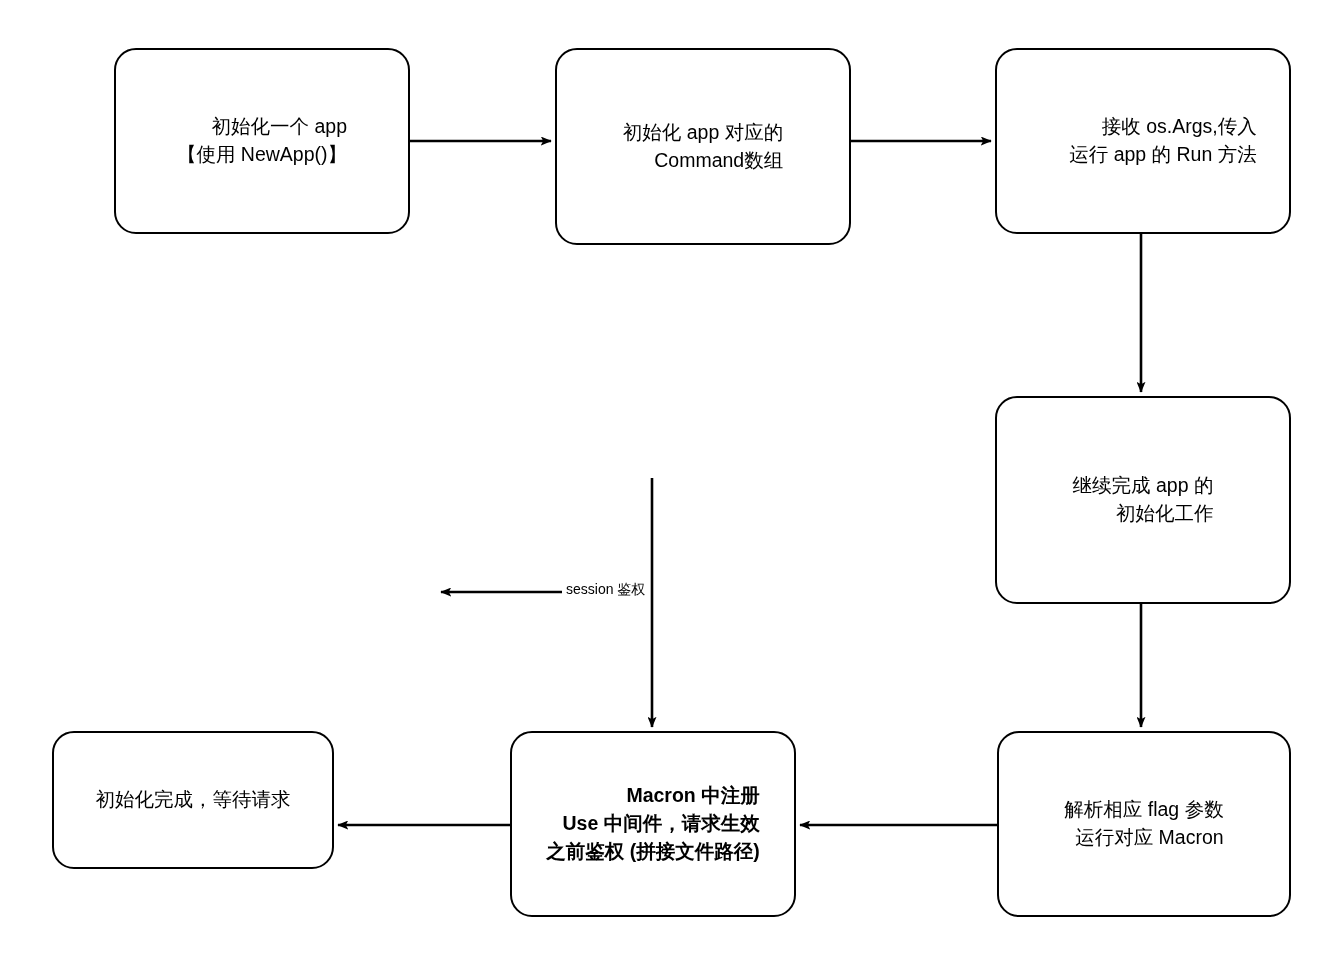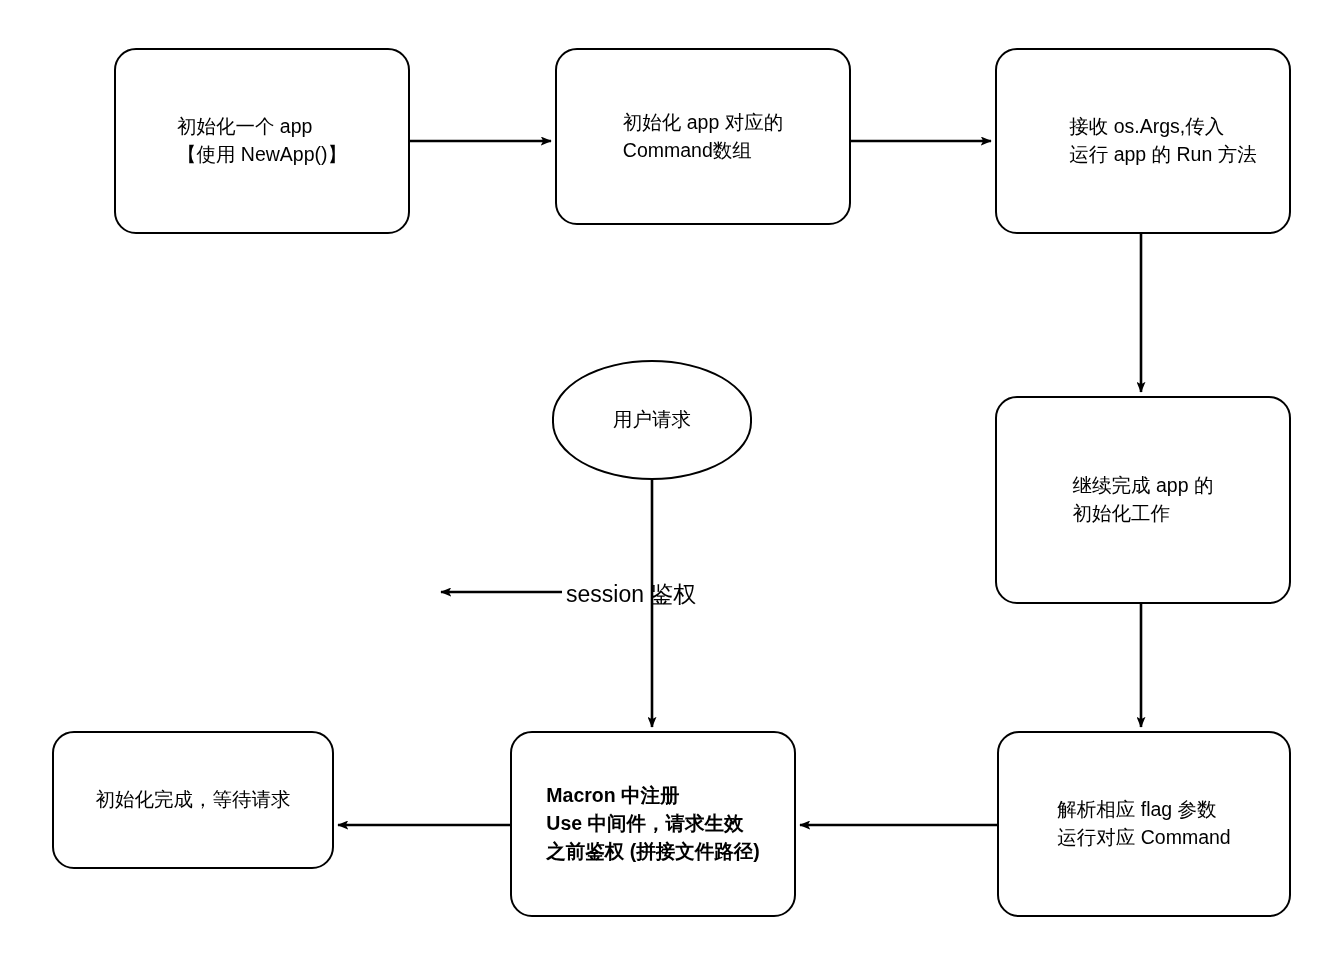--- a/index.html
+++ b/index.html
@@ -19,21 +19,21 @@
     overflow: hidden;
   }
   .node {
     position: absolute;
     box-sizing: border-box;
     border: 2.4px solid #000000;
     background: #ffffff;
     display: flex;
     align-items: center;
     justify-content: center;
-    text-align: left;
+    text-align: right;
     color: #000000;
     z-index: 3;
   }
   .node.rect {
     border-radius: 22px;
   }
   .node.pill {
     border-radius: 52% / 50%;
   }
   .node-label {
@@ -47,21 +47,21 @@
     position: absolute;
     left: 0;
     top: 0;
     width: 1332px;
     height: 968px;
     z-index: 1;
     pointer-events: none;
   }
   .edge-label {
     position: absolute;
-    font-size: 23px;
+    font-size: 14px;
     line-height: 1.3;
     color: #000000;
     white-space: nowrap;
     background: transparent;
     z-index: 2;
   }
 </style>
 </head>
 <body>
 
@@ -105,50 +105,47 @@
     <g>
       <line x1="562" y1="592" x2="441" y2="592" stroke="#000000" stroke-width="2.6" marker-end="url(#arrowhead)"></line>
     </g>
   </svg>
 
   <div class="node rect" style="left:114px; top:48px; width:296px; height:186px;">
     <div class="node-label">初始化一个 app
 【使用 NewApp()】</div>
   </div>
 
-  <div class="node rect" style="left:555px; top:48px; width:296px; height:177px;">
+  <div class="node rect" style="left:555px; top:48px; width:296px; height:197px;">
     <div class="node-label">初始化 app 对应的
 Command数组</div>
   </div>
 
   <div class="node rect" style="left:995px; top:48px; width:296px; height:186px;padding-left:40px;">
     <div class="node-label">接收 os.Args,传入
 运行 app 的 Run 方法</div>
   </div>
 
   <div class="node rect" style="left:995px; top:396px; width:296px; height:208px;">
     <div class="node-label">继续完成 app 的
 初始化工作</div>
   </div>
 
   <div class="node rect" style="left:997px; top:731px; width:294px; height:186px;">
     <div class="node-label">解析相应 flag 参数
-运行对应 Command</div>
+运行对应 Macron</div>
   </div>
 
   <div class="node rect" style="left:510px; top:731px; width:286px; height:186px;font-weight:bold;">
     <div class="node-label">Macron 中注册
 Use 中间件，请求生效
 之前鉴权 (拼接文件路径)</div>
   </div>
 
   <div class="node rect" style="left:52px; top:731px; width:282px; height:138px;">
     <div class="node-label">初始化完成，等待请求</div>
   </div>
 
-  <div class="node pill" style="left:552px; top:360px; width:200px; height:120px;">
-    <div class="node-label">用户请求</div>
-  </div>
 
 
   <div class="edge-label" style="left:566px; top:580px;">session 鉴权</div>
 
 </div>
 
 </body></html>

